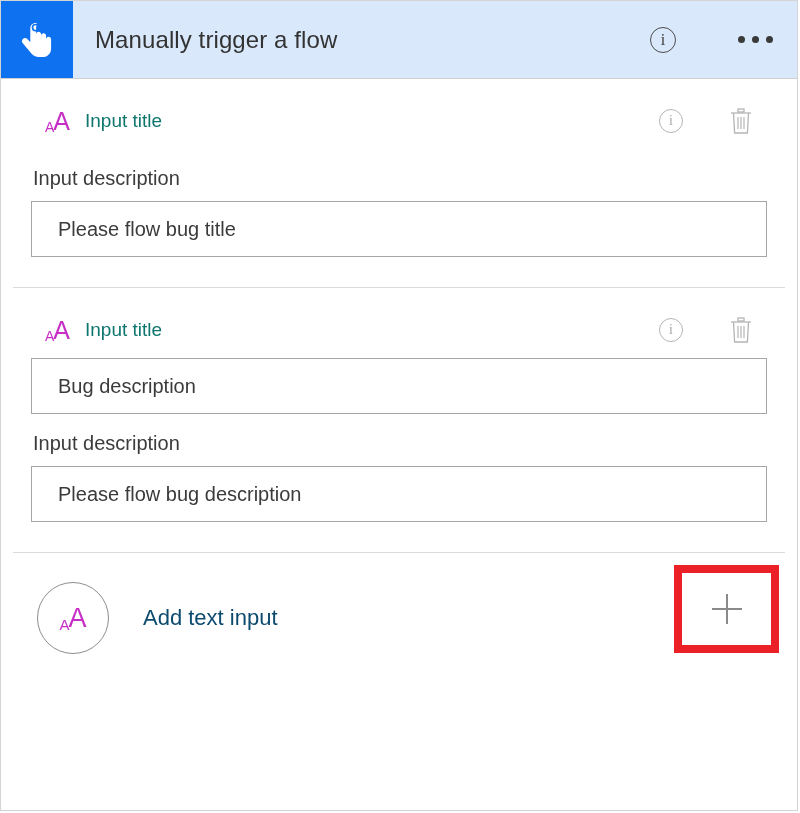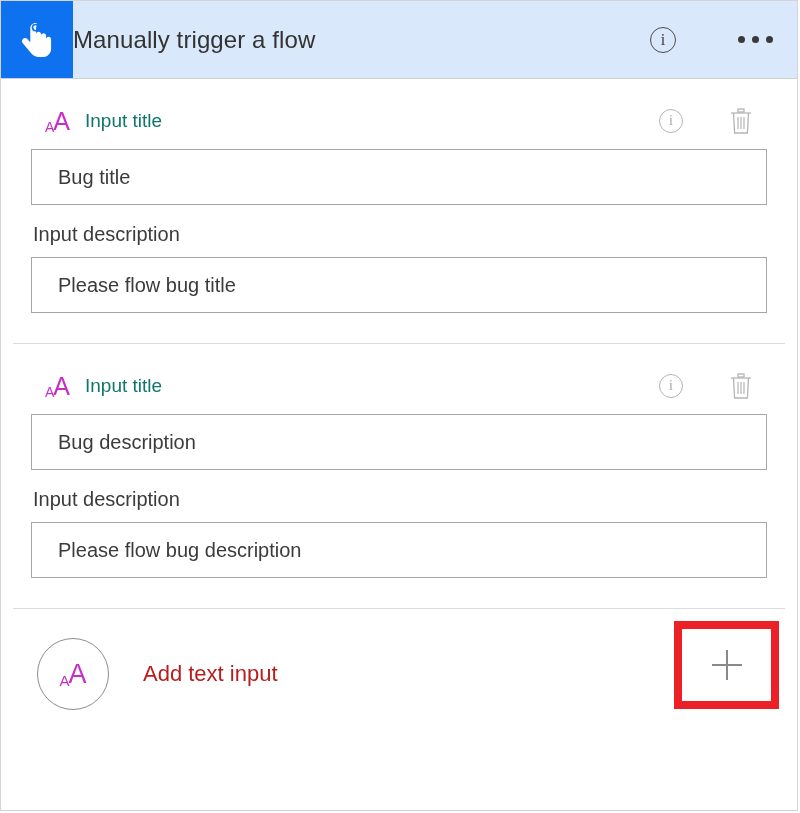--- a/index.html
+++ b/index.html
@@ -38,20 +38,21 @@
     background: #0d71f0;
     display: flex;
     align-items: center;
     justify-content: center;
     flex: 0 0 72px;
   }
   .header-title {
     flex: 1 1 auto;
     font-size: 24px;
     color: #333333;
+    padding-left: 22px;
     letter-spacing: 0.1px;
     white-space: nowrap;
   }
   .header-actions {
     display: flex;
     align-items: center;
     flex: 0 0 auto;
     padding-right: 24px;
   }
   .info-circle {
@@ -191,21 +192,21 @@
     display: flex;
     align-items: flex-end;
     color: #c62ec6;
     line-height: 1;
   }
   .circle-icon .aa-inner .small-a { font-size: 15px; }
   .circle-icon .aa-inner .big-a { font-size: 27px; margin-left: -1px; }
 
   .add-label {
     font-size: 22px;
-    color: #b91c1c;
+    color: #0c4a6e;
     margin-left: 34px;
     flex: 1 1 auto;
   }
   .plus-highlight {
     position: absolute;
     right: 18px;
     top: 12px;
     width: 105px;
     height: 88px;
     border: 8px solid #ec2027;
@@ -277,21 +278,20 @@
               <rect x="9" y="1" width="6" height="3" fill="none" stroke="#b5b5b5" stroke-width="1.3"></rect>
               <line x1="2" y1="5" x2="22" y2="5" stroke="#b5b5b5" stroke-width="1.3"></line>
               <path d="M4.5 5 L5.6 25 L18.4 25 L19.5 5" fill="none" stroke="#b5b5b5" stroke-width="1.3"></path>
               <line x1="9" y1="9" x2="9" y2="21" stroke="#b5b5b5" stroke-width="1.2"></line>
               <line x1="12" y1="9" x2="12" y2="21" stroke="#b5b5b5" stroke-width="1.2"></line>
               <line x1="15" y1="9" x2="15" y2="21" stroke="#b5b5b5" stroke-width="1.2"></line>
             </svg>
           </div>
         </div>
       </div>
-      <div class="text-field">Bug title</div>
       <div class="sub-label">Input description</div>
       <div class="text-field">Please flow bug title</div>
       <div class="section-gap-bottom"></div>
     </div>
 
     <div class="divider"></div>
 
     <div class="input-section">
       <div class="row-head">
         <div class="aa-icon">

